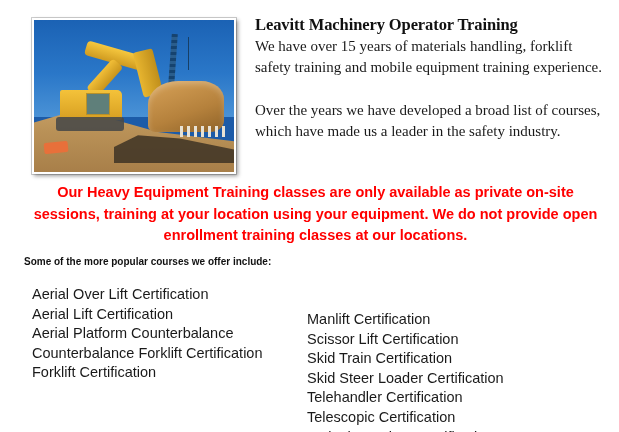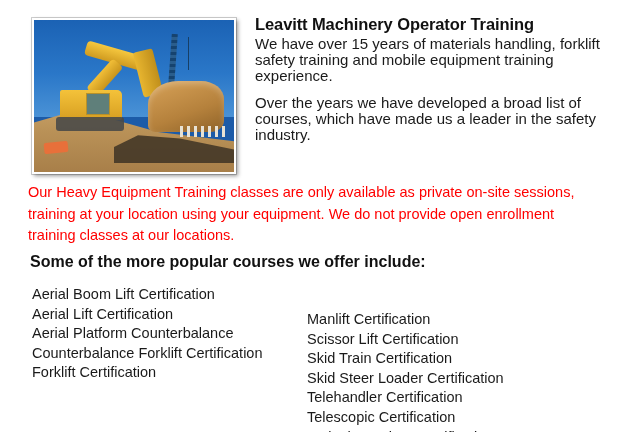--- a/index.html
+++ b/index.html
@@ -175,57 +175,59 @@
     border-radius: 2px;
     transform: rotate(-6deg);
   }
 
   
   .intro {
     position: absolute;
     left: 255px;
     top: 14px;
     width: 350px;
+    font-family: Liberation Serif, serif;
   }
   .intro-title {
     font-size: 16.5px;
     font-weight: bold;
     line-height: 21px;
     color: #111111;
     margin: 0 0 1px 0;
     letter-spacing: -0.1px;
   }
   .intro-p {
     font-size: 15px;
-    line-height: 16px;
+    line-height: 21px;
     color: #1a1a1a;
     margin: 0;
   }
   .intro-p.second {
-    margin-top: 11px;
+    margin-top: 22px;
   }
 
   
   .notice {
     position: absolute;
     left: 28px;
     top: 182px;
     width: 575px;
     font-size: 14.5px;
-    font-weight: normal;
+    font-weight: bold;
     line-height: 21.5px;
     color: #ff0000;
+    text-align: center;
   }
 
   
   .courses-heading {
     position: absolute;
-    left: 30px;
+    left: 24px;
     top: 252px;
-    font-size: 16px;
+    font-size: 10px;
     font-weight: bold;
     color: #111111;
     line-height: 20px;
   }
 
   
   .courses {
     position: absolute;
     left: 32px;
     top: 285px;
@@ -276,21 +278,21 @@
   </div>
 
 </div>
 
 <div class="notice">Our Heavy Equipment Training classes are only available as private on-site sessions, training at your location using your equipment.  We do not provide open enrollment training classes at our locations.</div>
 
 <div class="courses-heading">Some of the more popular courses we offer include:</div>
 
 <div class="courses">
   <div class="course-col left">
-      <div class="course-item">Aerial Boom Lift Certification</div>
+      <div class="course-item">Aerial Over Lift Certification</div>
       <div class="course-item">Aerial Lift Certification</div>
       <div class="course-item">Aerial Platform Counterbalance</div>
       <div class="course-item">Counterbalance Forklift Certification</div>
       <div class="course-item">Forklift Certification</div>
     </div>
   <div class="course-col right">
       <div class="course-item">Manlift Certification</div>
       <div class="course-item">Scissor Lift Certification</div>
       <div class="course-item">Skid Train Certification</div>
       <div class="course-item">Skid Steer Loader Certification</div>

